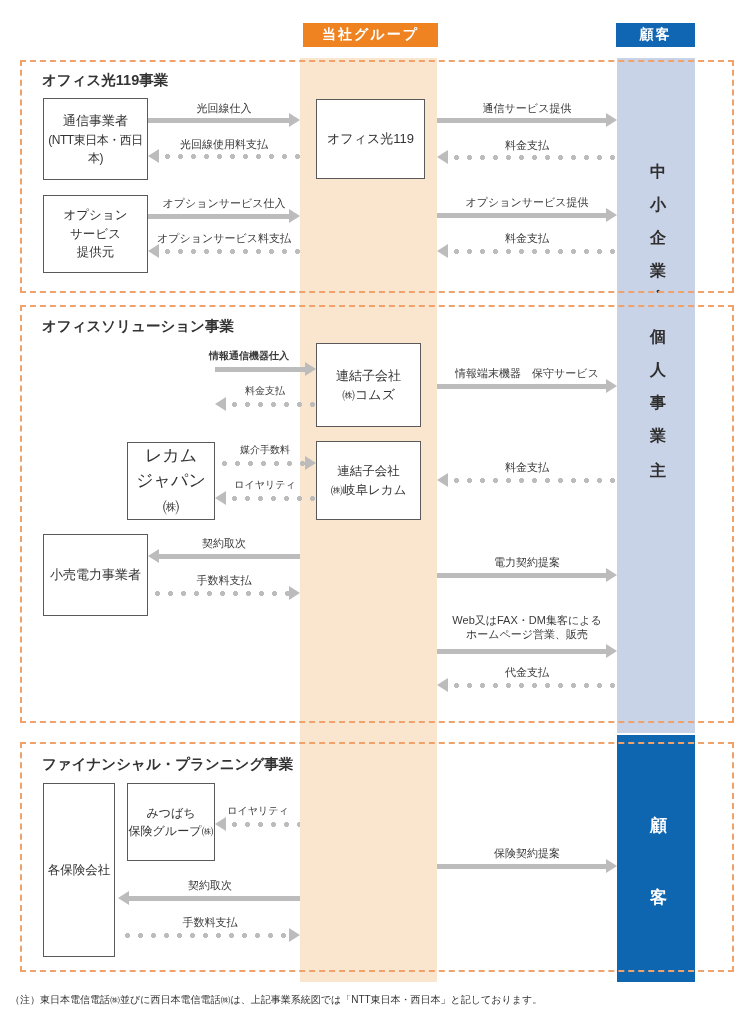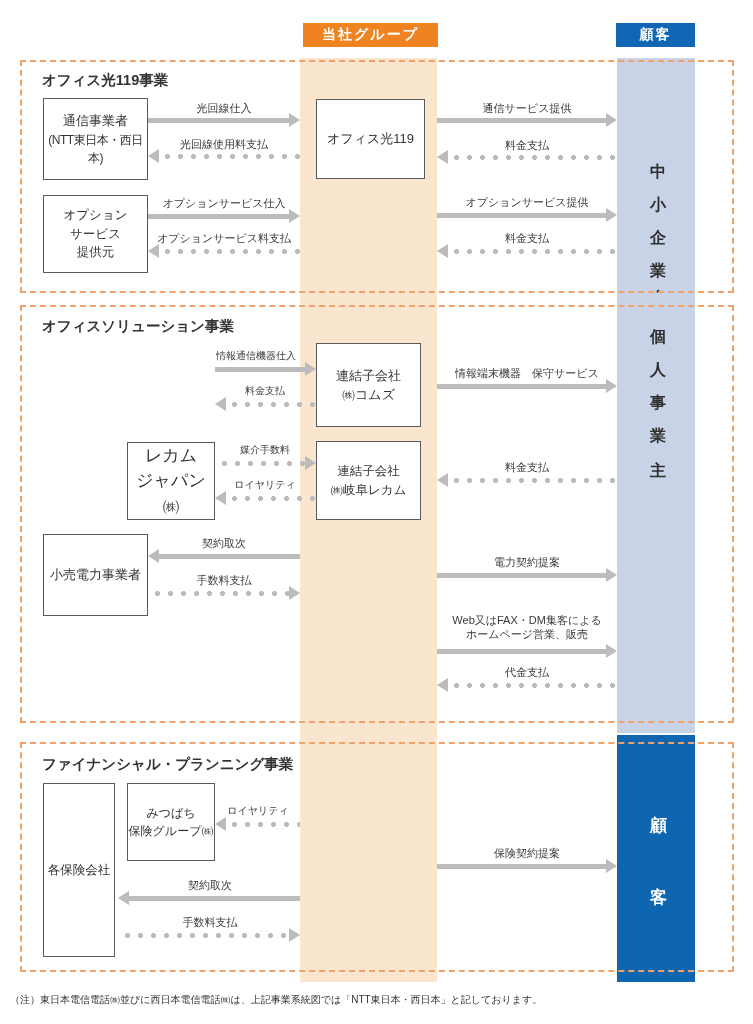--- a/index.html
+++ b/index.html
@@ -154,21 +154,21 @@
   <div class="arrow left dotted" style="left:437px; top:244px; width:180px;">
       <i class="line"></i>
       <i class="head"></i>
     </div>
   <div class="flabel" style="left:527px; top:231px;">料金支払</div>
 
   <div class="arrow right solid" style="left:215px; top:362px; width:101px;">
       <i class="line"></i>
       <i class="head"></i>
     </div>
-  <div class="flabel small" style="left:256px; top:349px;">情報通信機器仕入</div>
+  <div class="flabel small" style="left:249px; top:349px;font-weight:bold;">情報通信機器仕入</div>
 
   <div class="arrow left dotted" style="left:215px; top:397px; width:101px;">
       <i class="line"></i>
       <i class="head"></i>
     </div>
   <div class="flabel small" style="left:265px; top:384px;">料金支払</div>
 
   <div class="arrow right dotted" style="left:215px; top:456px; width:101px;">
       <i class="line"></i>
       <i class="head"></i>

